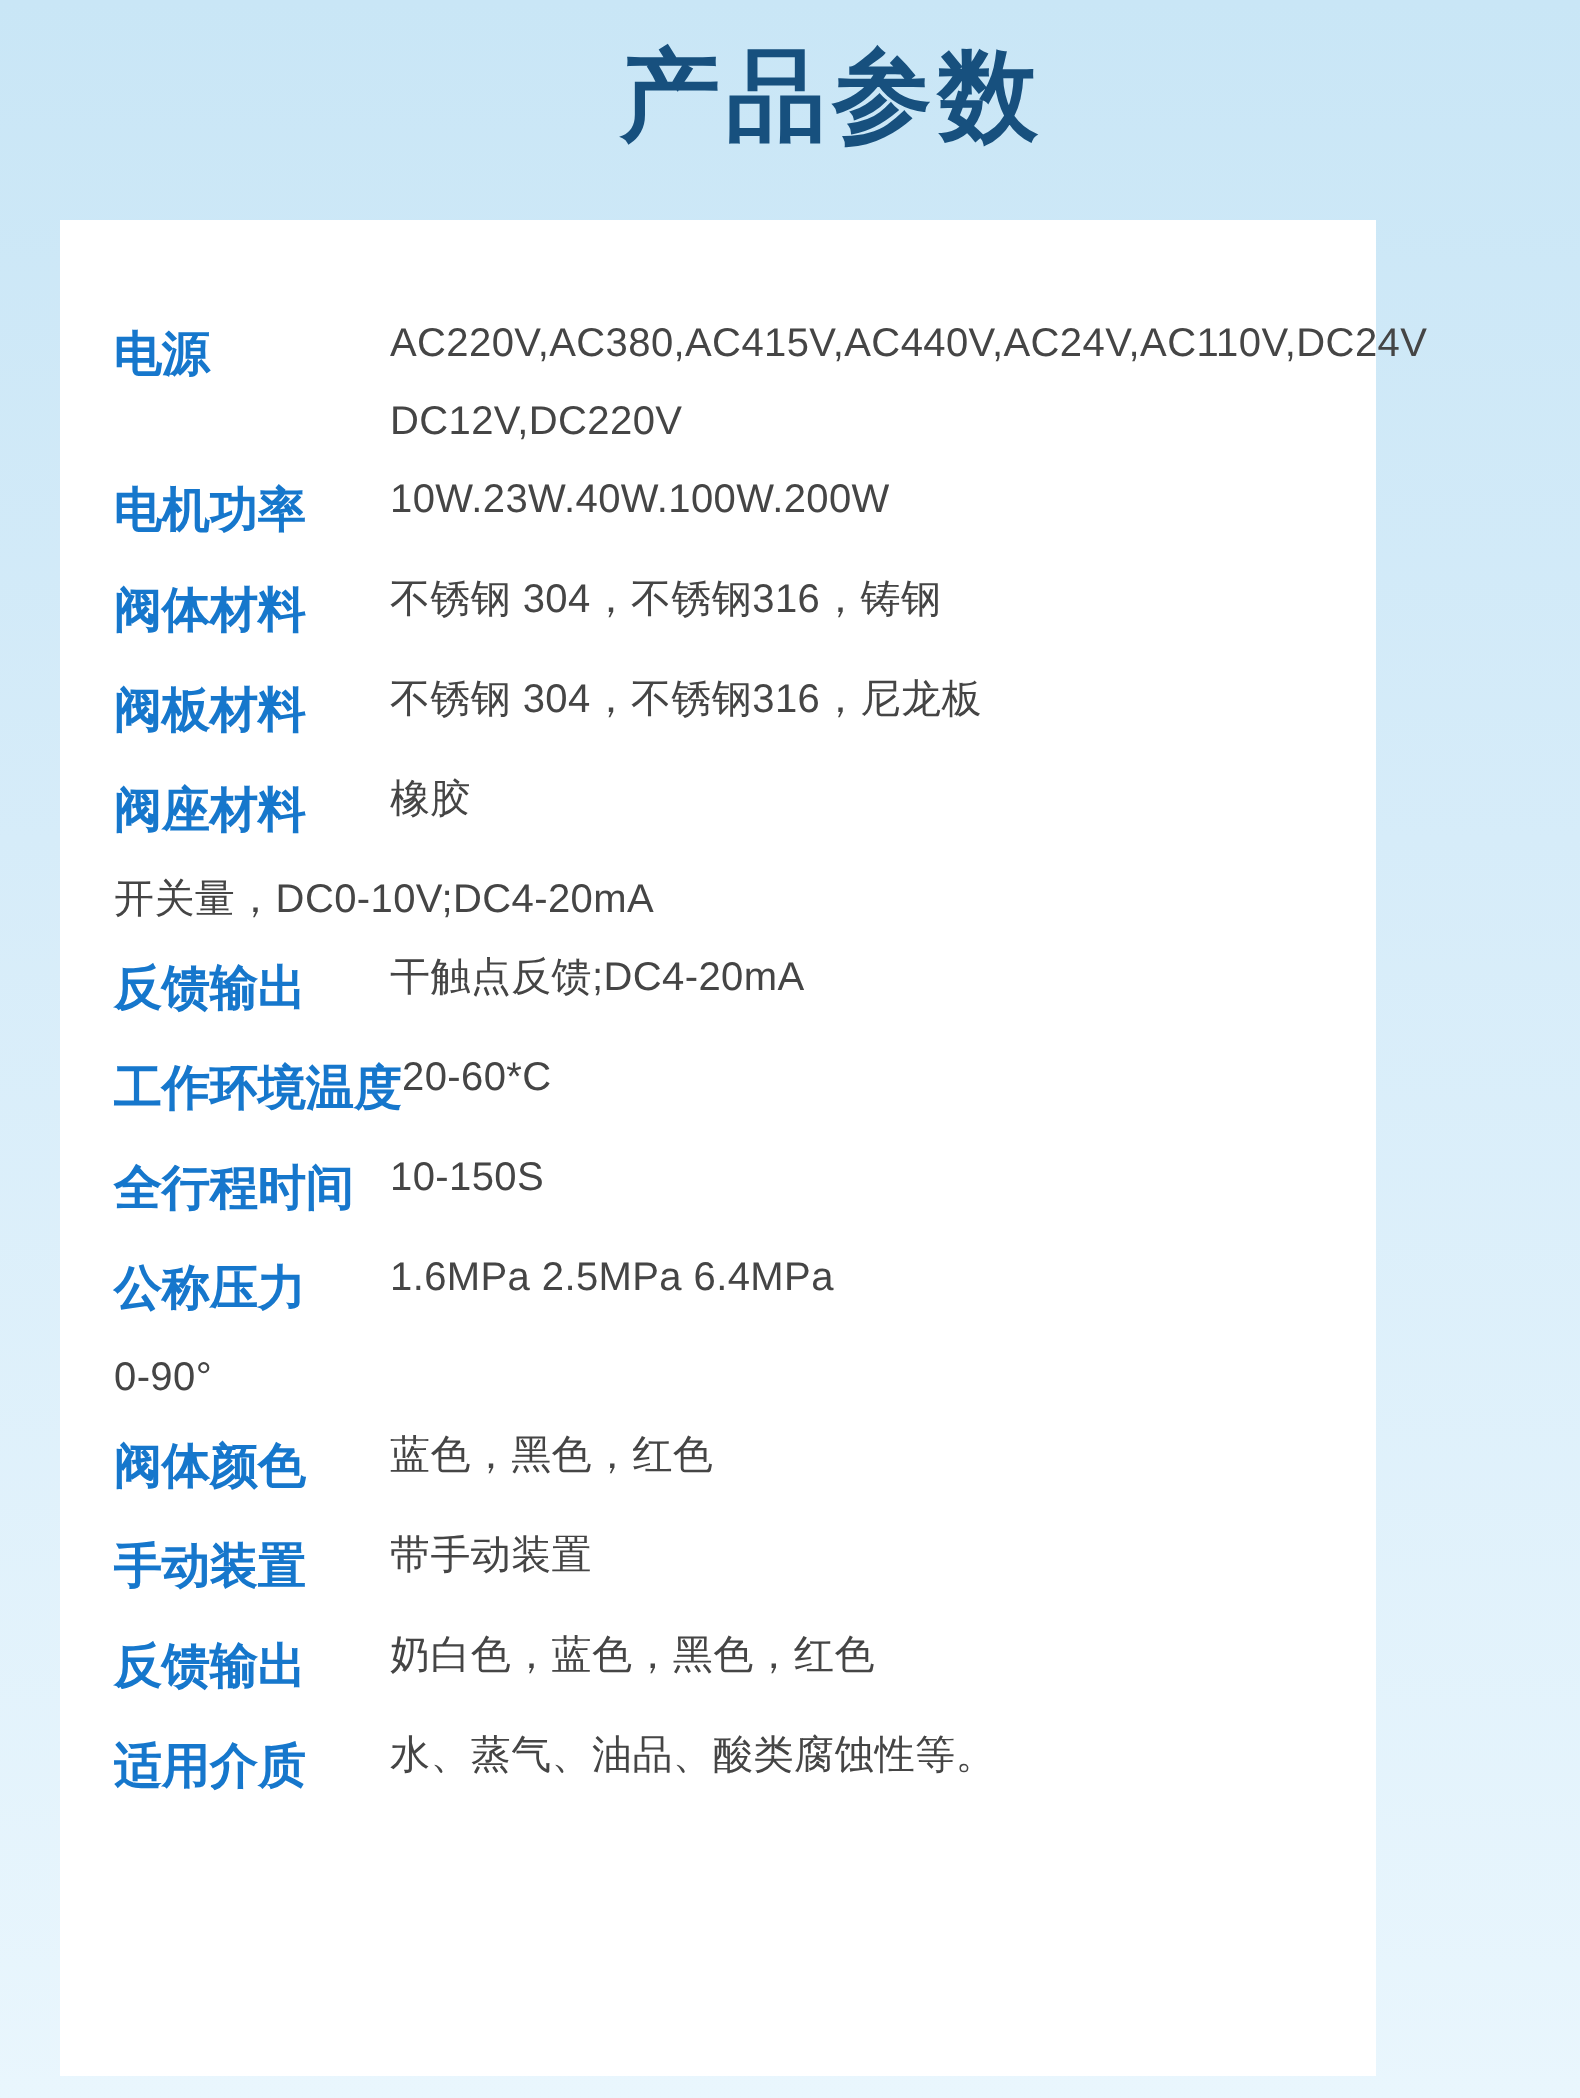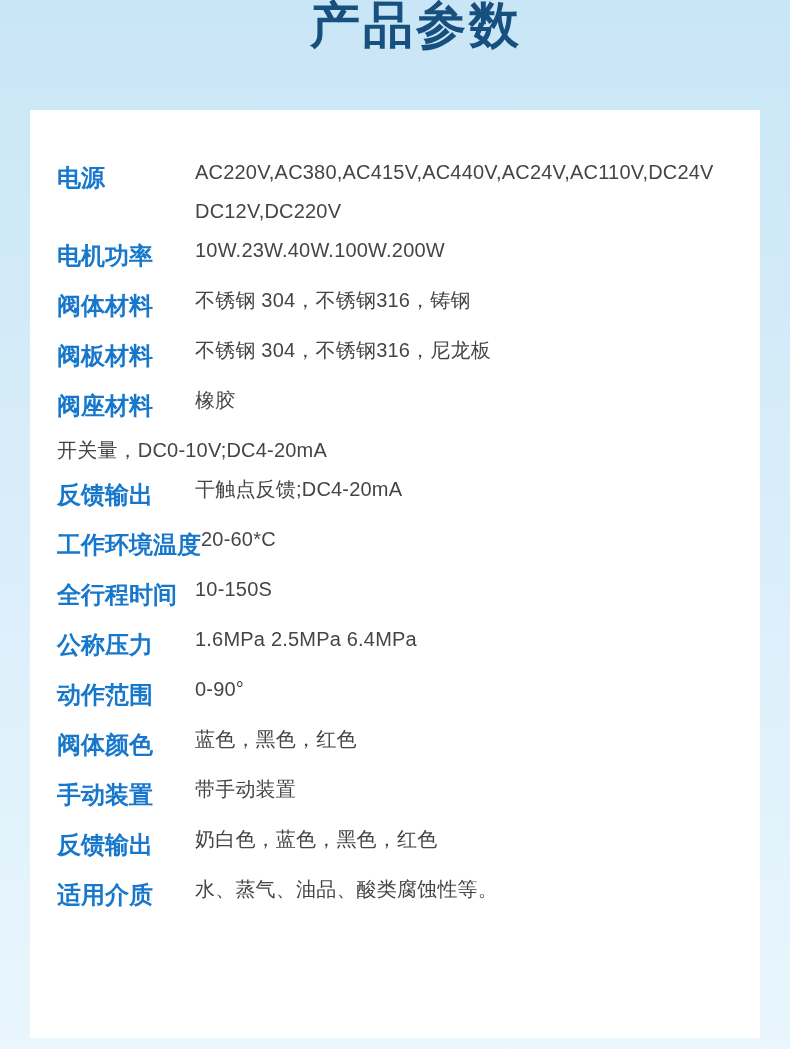--- a/index.html
+++ b/index.html
@@ -14,37 +14,37 @@
   html,body{width:790px;height:1049px;}
   body{
     position:relative;
     font-family:"Liberation Sans","DejaVu Sans",sans-serif;
     background:linear-gradient(180deg,var(--bg-top) 0%, #d6ecf9 40%, var(--bg-bottom) 100%);
     overflow:hidden;
   }
   .header{
     height:87px;
     display:flex;
-    align-items:flex-start;
+    align-items:flex-end;
     justify-content:center;
     padding-left:42px;
   }
   .page-title{
     font-size:50px;
     font-weight:bold;
     color:var(--title-color);
     letter-spacing:3px;
     line-height:1;
     padding-bottom:14px;
   }
   .spec-card{
     position:absolute;
     left:30px;
     top:110px;
-    width:730px;
+    width:658px;
     height:928px;
     background:var(--card-bg);
     padding:43px 20px 0 27px;
   }
   .spec-row{
     display:flex;
     align-items:flex-start;
   }
   .spec-label{
     flex:0 0 138px;
@@ -118,21 +118,20 @@
     <span class="spec-label">全行程时间</span>
     <span class="spec-value">10-150S</span>
   </div>
 
   <div class="spec-row">
     <span class="spec-label">公称压力</span>
     <span class="spec-value">1.6MPa 2.5MPa 6.4MPa</span>
   </div>
 
   <div class="spec-row">
-    <span class="spec-label">动作范围</span>
     <span class="spec-value">0-90°</span>
   </div>
 
   <div class="spec-row">
     <span class="spec-label">阀体颜色</span>
     <span class="spec-value">蓝色，黑色，红色</span>
   </div>
 
   <div class="spec-row">
     <span class="spec-label">手动装置</span>

